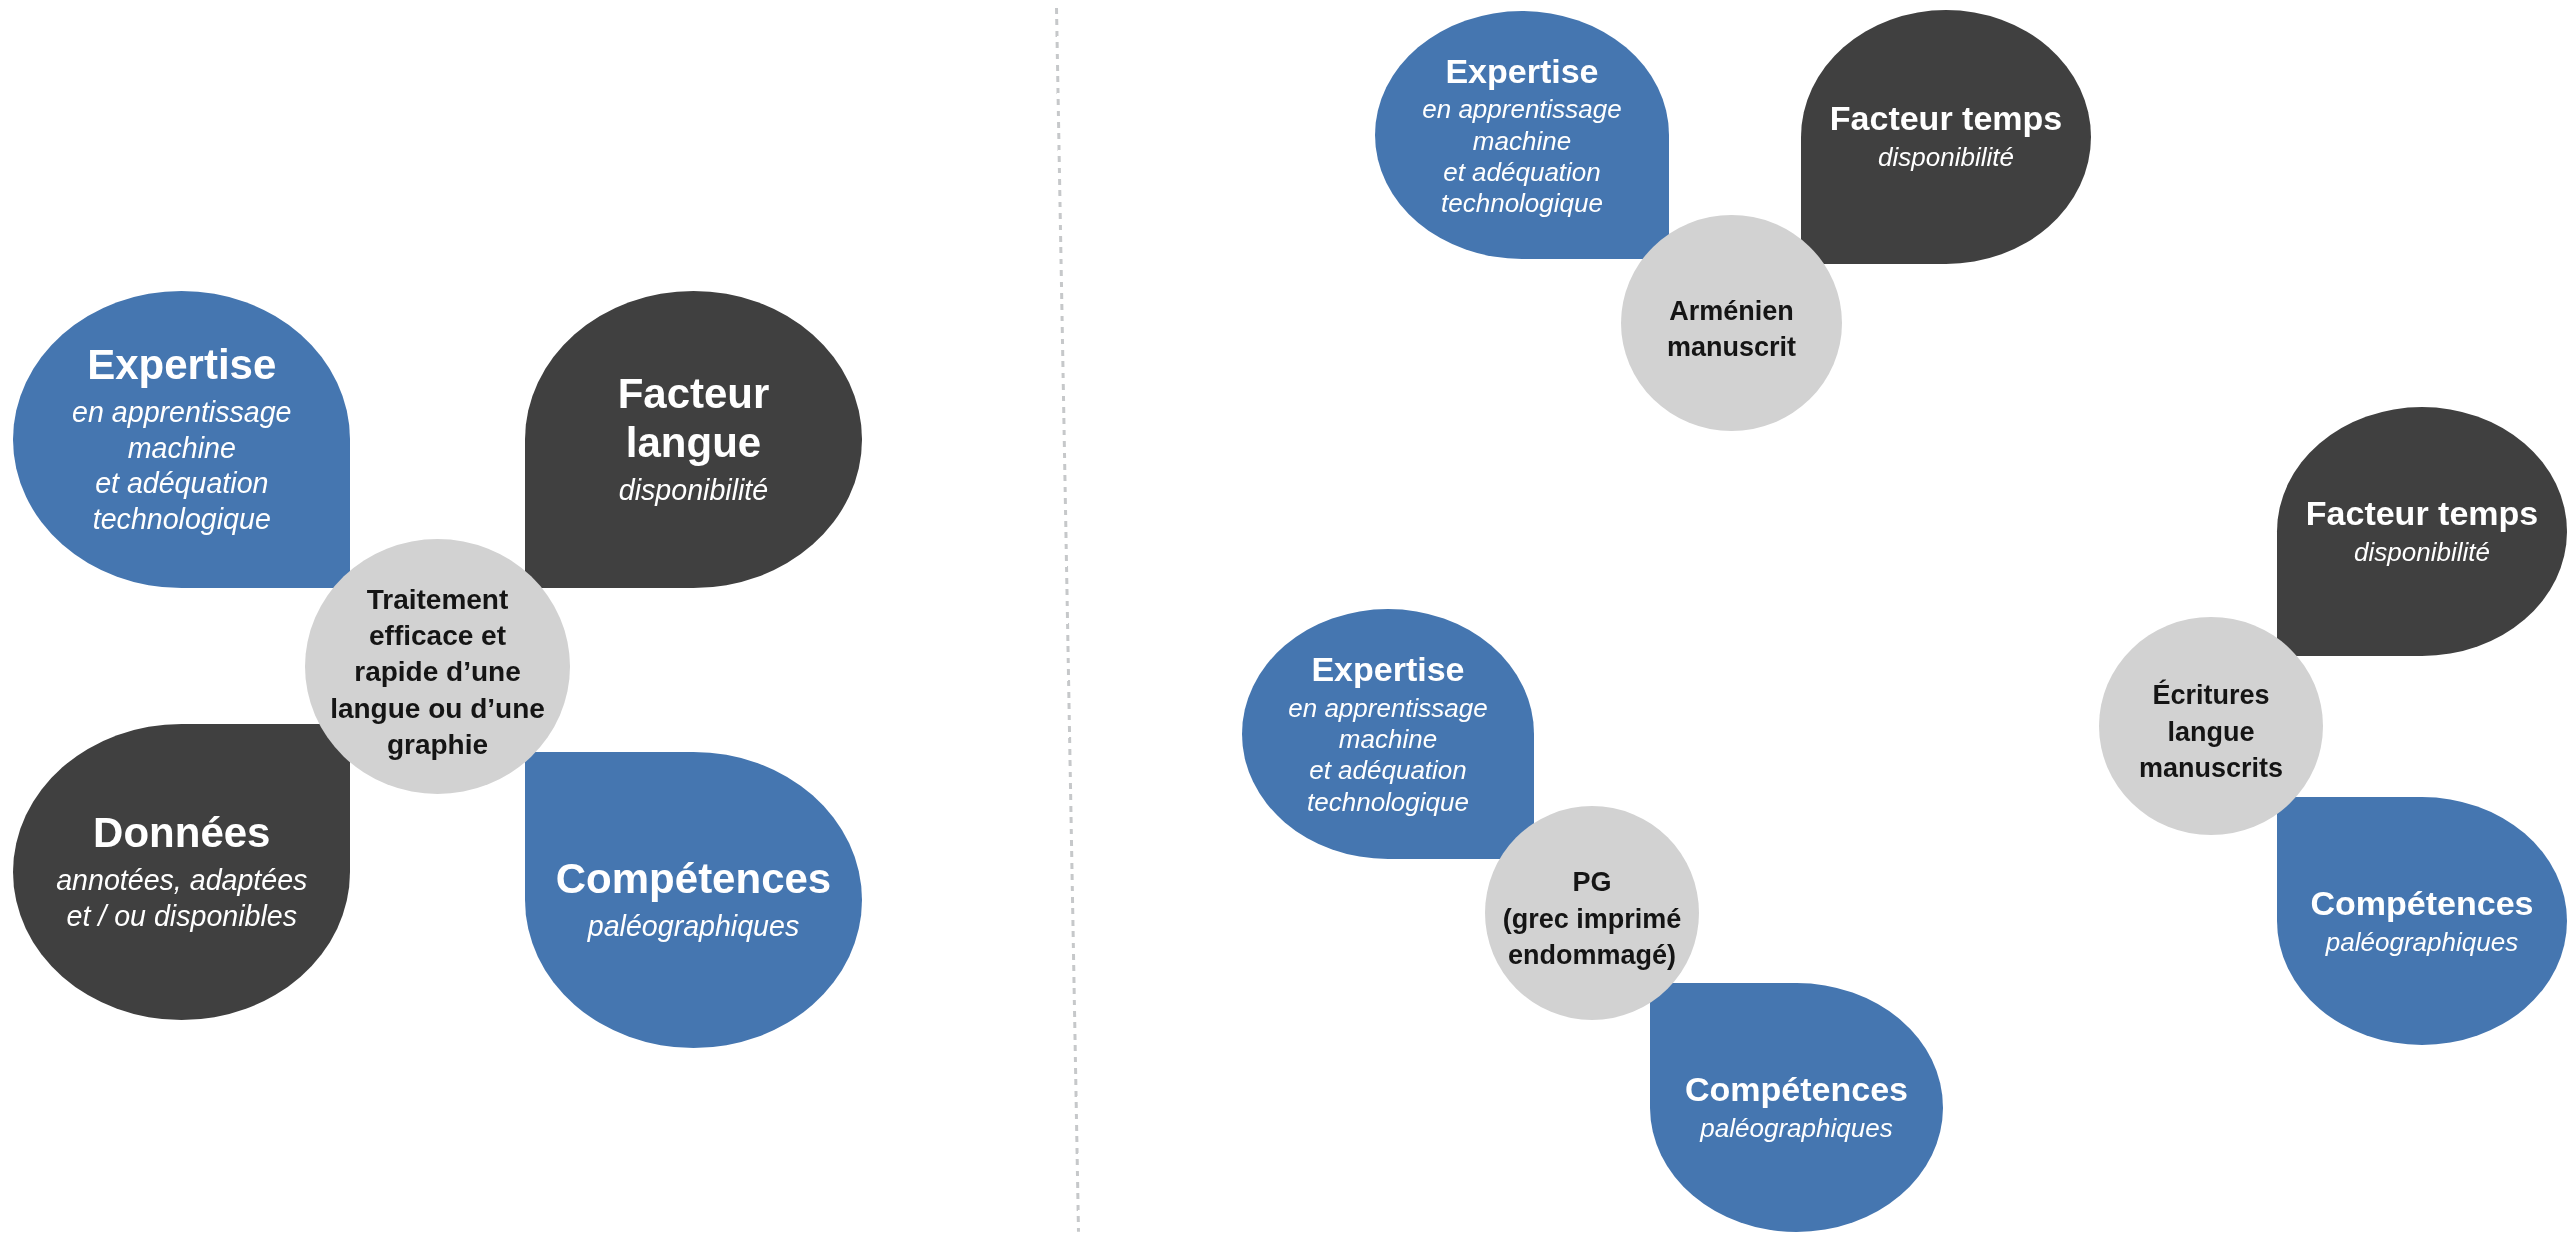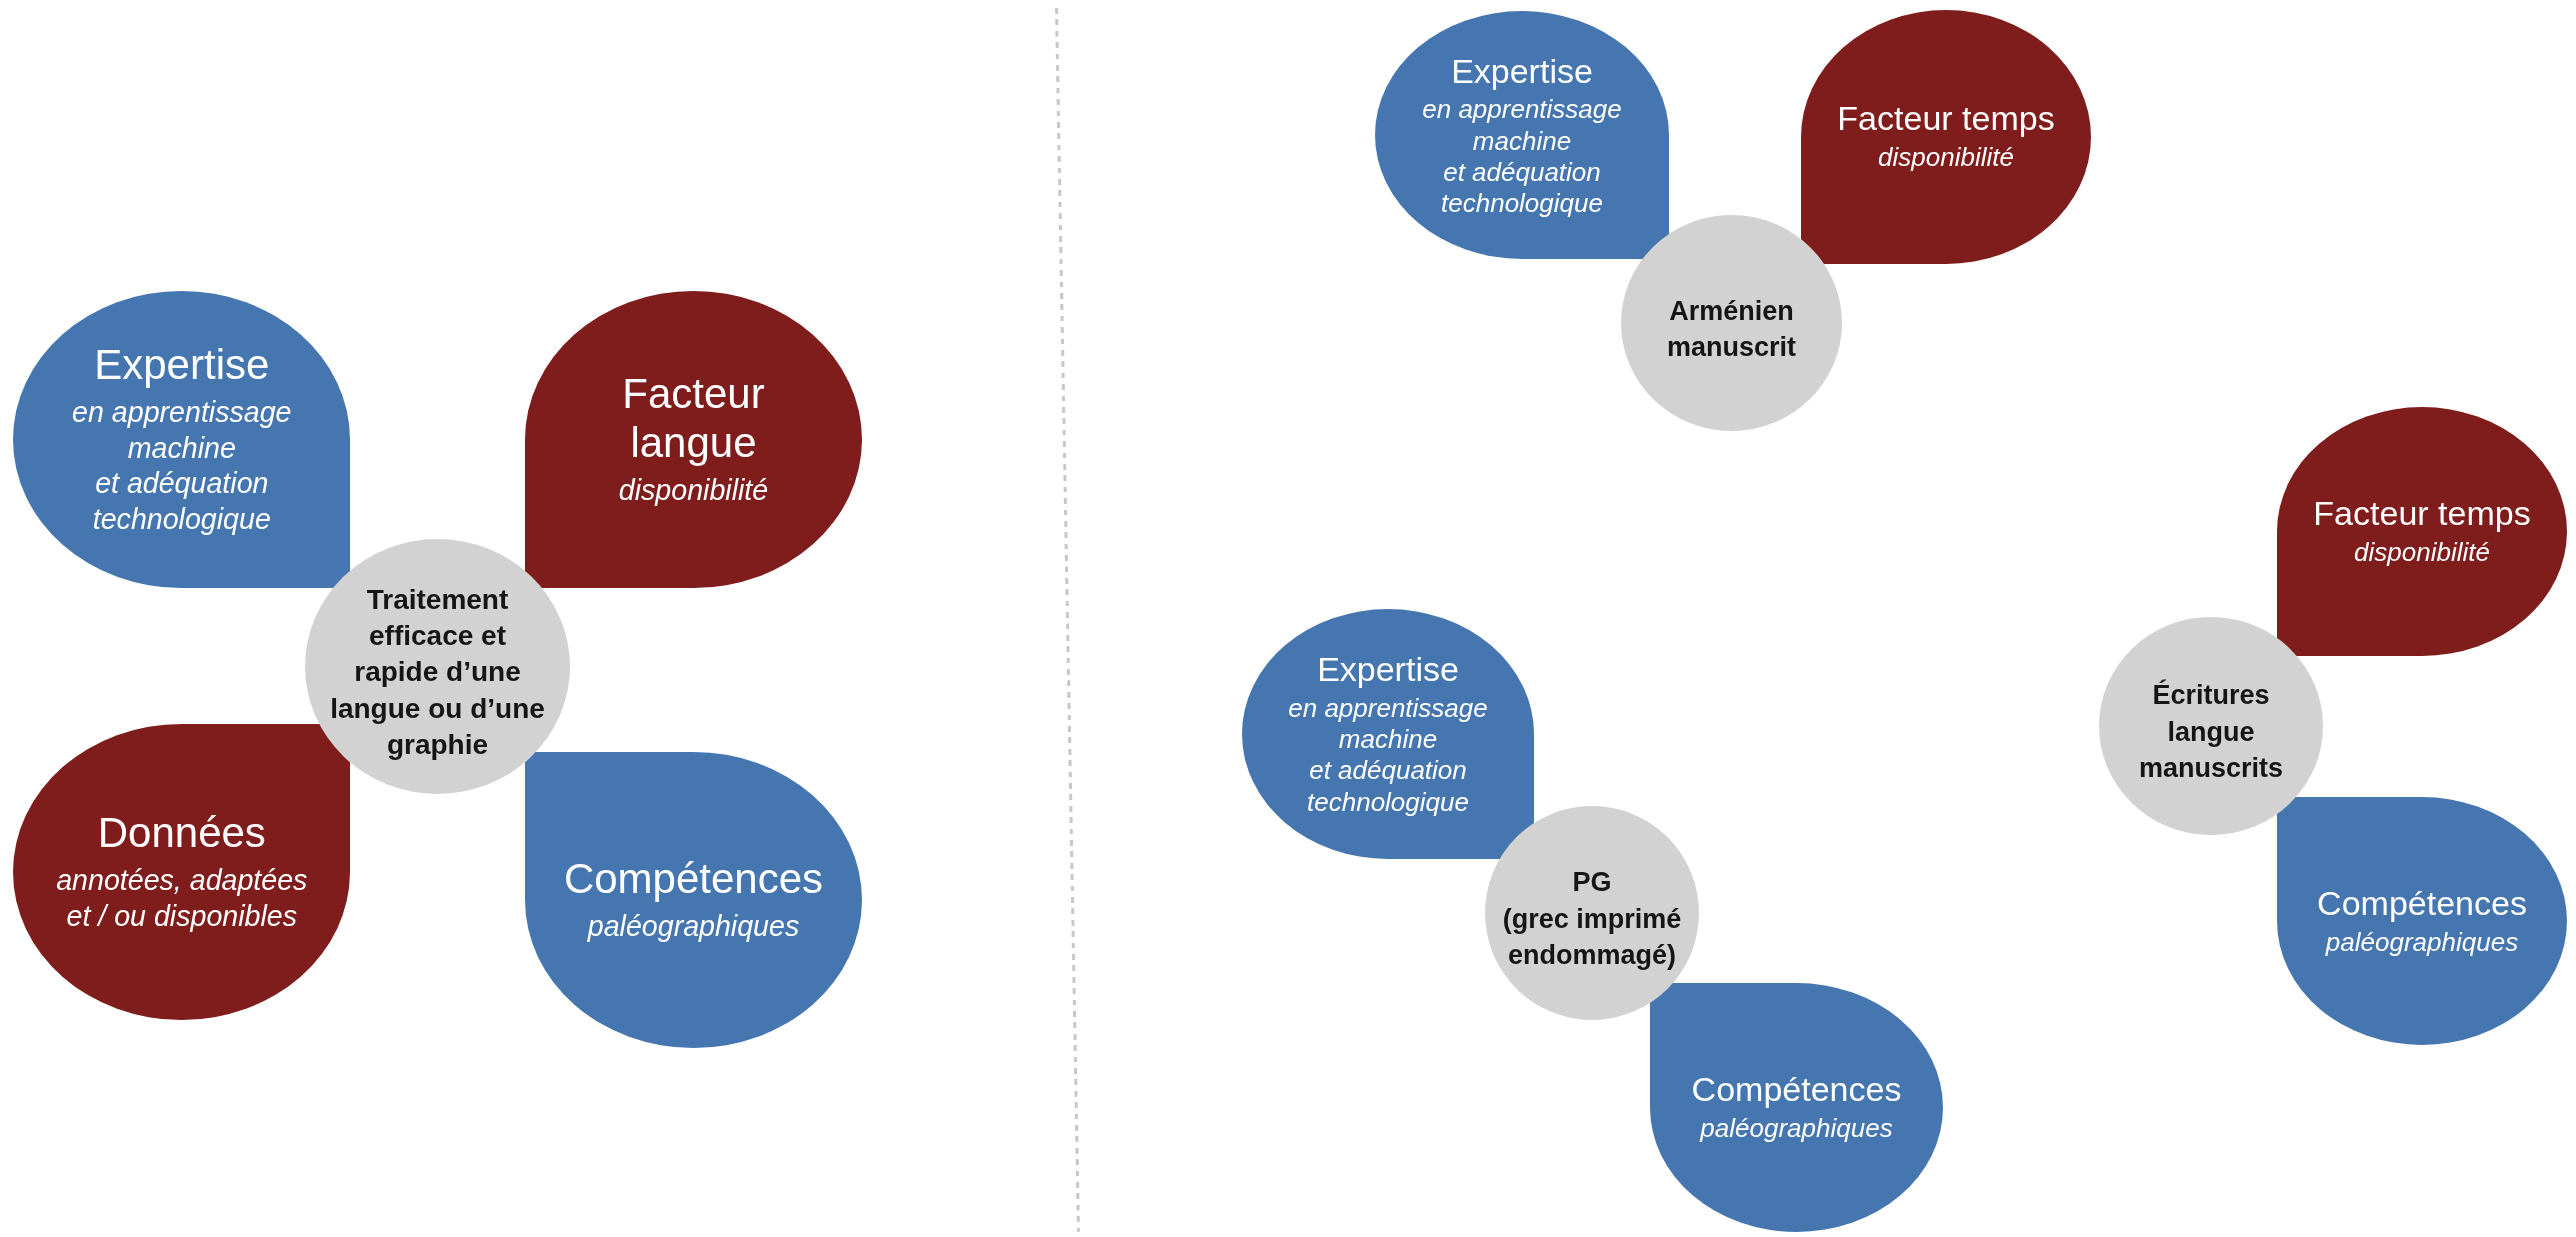--- a/index.html
+++ b/index.html
@@ -25,28 +25,28 @@
     position: absolute;
     display: flex;
     align-items: center;
     justify-content: center;
     text-align: center;
     color: #ffffff;
     box-sizing: border-box;
     padding: 0 11.4px;
   }
   .petal.dark  { background: #4576B0; }
-  .petal.light { background: #7f1d1d; }
+  .petal.light { background: #404040; }
   .corner-br { border-radius: 50% 50% 0 50%; }
   .corner-bl { border-radius: 50% 50% 50% 0; }
   .corner-tr { border-radius: 50% 0 50% 50%; }
   .corner-tl { border-radius: 0 50% 50% 50%; }
 
   .petal-title {
-    font-weight: 400;
+    font-weight: 700;
     white-space: pre-line;
     line-height: 1.15;
   }
   .petal-subtitle {
     font-style: italic;
     font-weight: 400;
     white-space: pre-line;
     line-height: 1.25;
     margin-top: 5.7px;
   }

